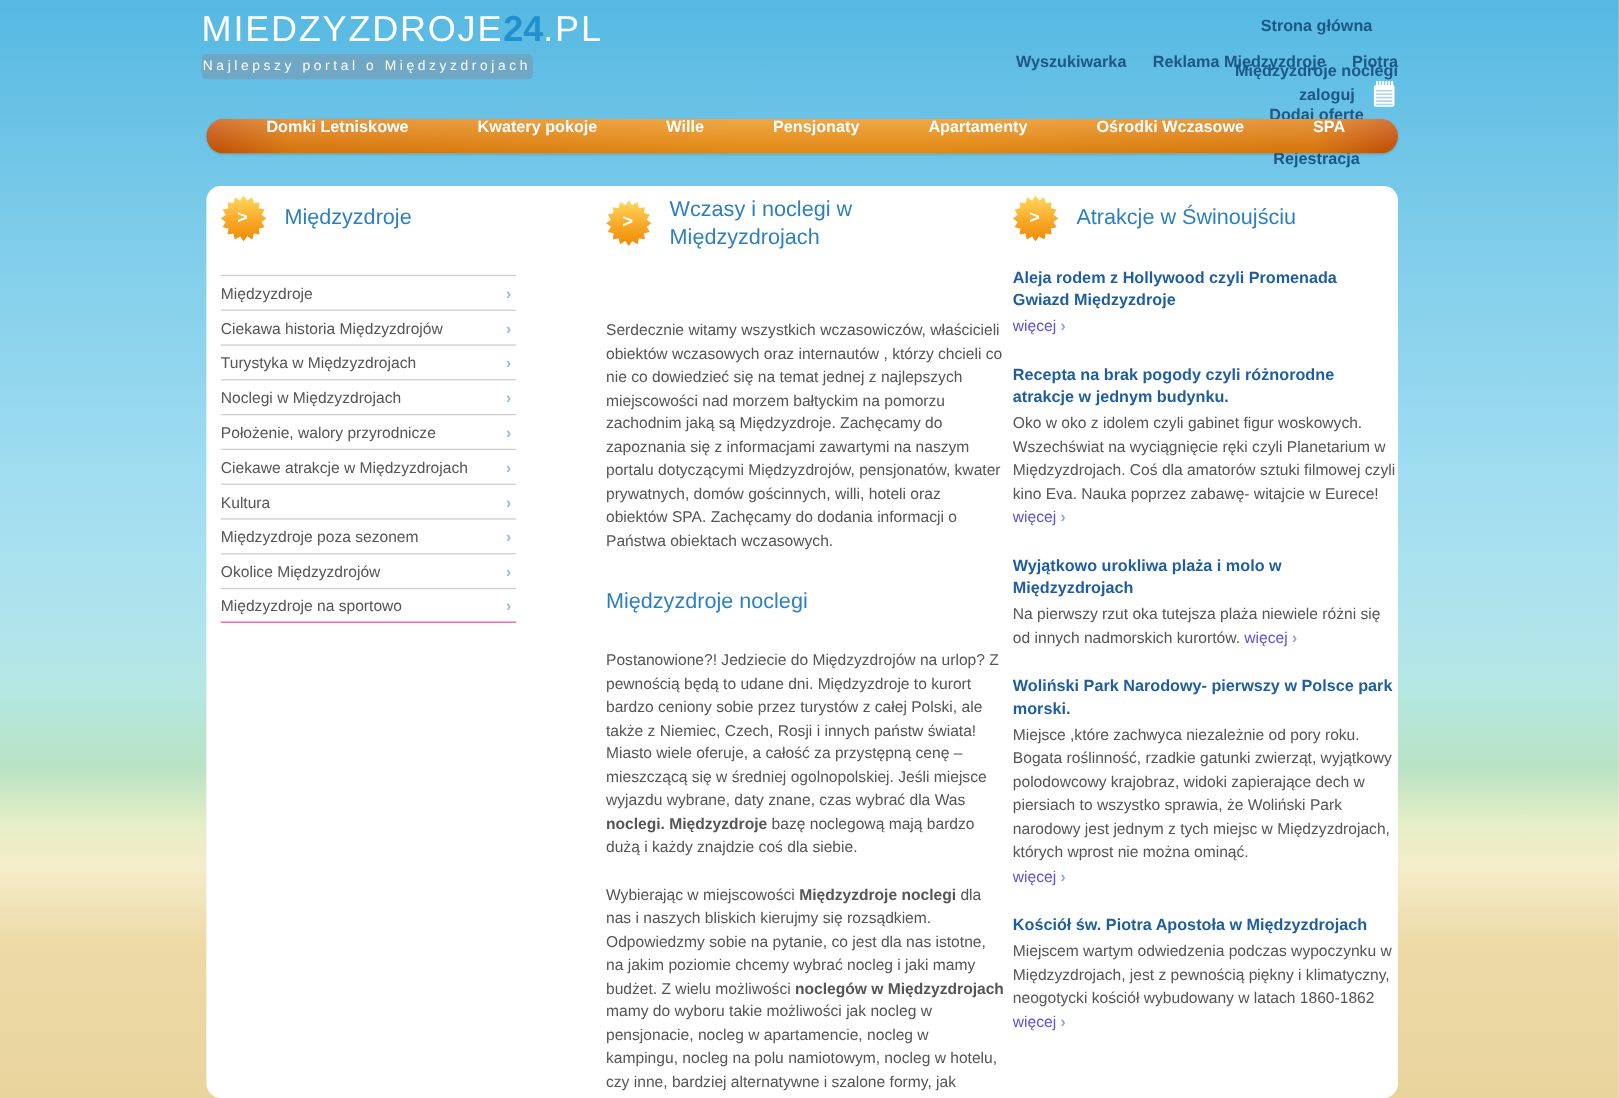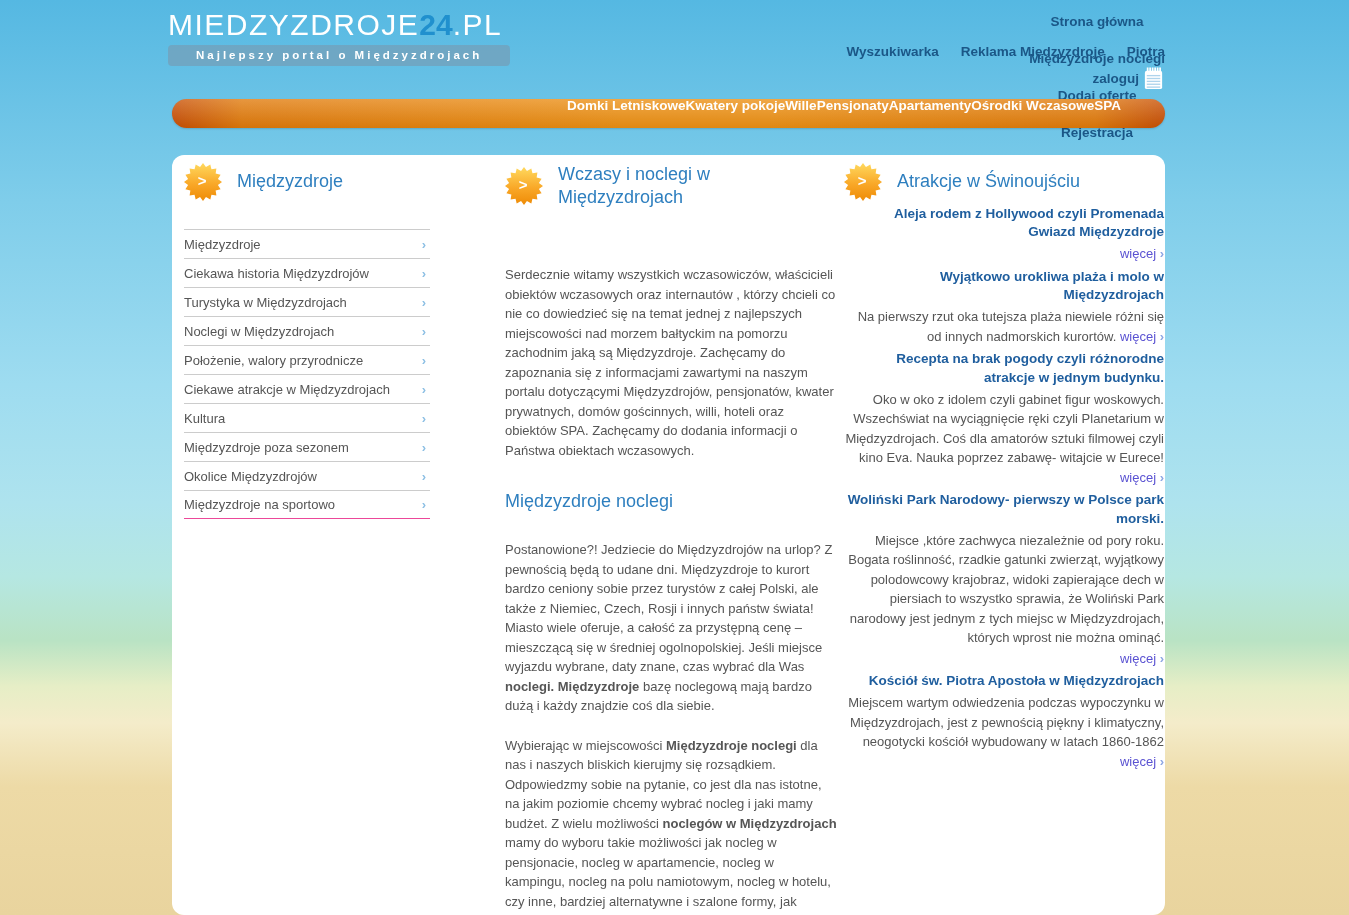--- a/index.html
+++ b/index.html
@@ -12,36 +12,36 @@
       #b5e7e2 63%, #b9e3c4 70%, #e6eec6 75%, #f4ecca 79%,
       #eddaa6 86%, #e9d49e 100%);
   }
   a { text-decoration:none; cursor:pointer; }
 
   
   .logo { position:absolute; left:168px; top:8px; }
   .logo-text { font-size:30px; color:#ffffff; letter-spacing:1.5px; font-weight:normal; }
   .logo-24 { color:#2090ce; font-weight:bold; letter-spacing:0; }
   .tagline { display:inline-block; margin-top:3px; background:rgba(116,158,183,0.72);
-    color:#ffffff; font-size:11.5px; font-weight:bold; letter-spacing:3px;
-    padding:4px 28px 5px; border-radius:4px; }
+    color:#ffffff; font-size:11.5px; font-weight:normal; letter-spacing:3px;
+    padding:4px 1px 5px; border-radius:4px; }
 
   .top-nav { position:absolute; right:184px; display:flex; gap:22px; align-items:center; }
   .top-nav-1 { top:14px;flex-direction:column; }
   .top-nav-2 { top:44px; }
   .top-nav a { color:#1b5787; font-weight:bold; font-size:13.5px; }
-  .login-row { position:absolute; right:184px; top:66px; display:flex; gap:3px; align-items:center; }
+  .login-row { position:absolute; right:184px; top:66px; display:flex; gap:13px; align-items:center; }
   .login-row a { color:#1b5787; font-weight:bold; font-size:13.5px; }
 
   
   .cat-nav { position:absolute; left:172px; top:99px; width:993px; height:29px;
     border-radius:15px;
     background:linear-gradient(180deg, rgba(255,255,255,0.22), rgba(0,0,0,0.05)),
                linear-gradient(90deg,#c84e03 0%, #e07909 7%, #ec8f12 45%, #ec8f12 60%, #e07909 93%, #c84e03 100%);
-    display:flex; align-items:center; justify-content:flex-end;
+    display:flex; align-items:center; justify-content:space-between;
     padding:0 44px 16px 50px; box-shadow:0 1px 2px rgba(0,0,0,0.15); }
   .cat-nav a { color:#ffffff; font-weight:bold; font-size:13.5px; white-space:nowrap; }
 
   
   .panel { position:absolute; left:172px; top:155px; width:993px; height:760px;
     background:#ffffff; border-radius:12px; }
 
   .col-sidebar { position:absolute; left:12px; top:8px; width:290px; }
   .col-main    { position:absolute; left:333px; top:8px; width:332px; }
   .col-right   { position:absolute; left:672px; top:8px; width:320px; }
@@ -64,21 +64,21 @@
 
   
   .body-text { font-size:13px; color:#555555; line-height:1.5; }
   .col-main .intro { margin-top:56px; }
   .sub-heading { color:#2e7fbf; font-size:18px; font-weight:normal; margin-top:31px; }
   .col-main .p2 { margin-top:28px; }
   .col-main .p3 { margin-top:20px; }
   .b { font-weight:bold; color:#555555; }
 
   
-  .article { margin-top:4px;text-align:right; }
+  .article { margin-top:22px; }
   .article-title { color:#1f5e9e; font-weight:bold; font-size:13.5px; line-height:1.35; margin-bottom:3px; }
   .article-body { font-size:13px; color:#555555; line-height:1.5; }
   .more-link { color:#5a52d2; font-size:13px; white-space:nowrap; }
   .more-arrow { color:#8da6e3; font-weight:bold; }
   .link-row { display:block; margin-top:1px; }
 </style>
 </head>
 <body>
 
 <svg width="0" height="0" style="position:absolute" aria-hidden="true">
@@ -232,34 +232,34 @@
     </div>
 
     <div class="article">
       <div class="article-title">Aleja rodem z Hollywood czyli Promenada Gwiazd Międzyzdroje</div>
       <div class="article-body">
         <a class="more-link link-row"><span>więcej</span> <span class="more-arrow">›</span></a>
       </div>
     </div>
 
     <div class="article">
+      <div class="article-title">Recepta na brak pogody czyli różnorodne atrakcje w jednym budynku.</div>
+      <div class="article-body"><span>Oko w oko z idolem czyli gabinet figur woskowych. Wszechświat na wyciągnięcie ręki czyli Planetarium w Międzyzdrojach. Coś dla amatorów sztuki filmowej czyli kino Eva. Nauka poprzez zabawę- witajcie w Eurece!</span>
+        <a class="more-link"><span>więcej</span> <span class="more-arrow">›</span></a>
+      </div>
+    </div>
+
+    <div class="article">
       <div class="article-title">Wyjątkowo urokliwa plaża i molo w Międzyzdrojach</div>
       <div class="article-body"><span>Na pierwszy rzut oka tutejsza plaża niewiele różni się od innych nadmorskich kurortów.</span>
         <a class="more-link"><span>więcej</span> <span class="more-arrow">›</span></a>
       </div>
     </div>
 
     <div class="article">
-      <div class="article-title">Recepta na brak pogody czyli różnorodne atrakcje w jednym budynku.</div>
-      <div class="article-body"><span>Oko w oko z idolem czyli gabinet figur woskowych. Wszechświat na wyciągnięcie ręki czyli Planetarium w Międzyzdrojach. Coś dla amatorów sztuki filmowej czyli kino Eva. Nauka poprzez zabawę- witajcie w Eurece!</span>
-        <a class="more-link"><span>więcej</span> <span class="more-arrow">›</span></a>
-      </div>
-    </div>
-
-    <div class="article">
       <div class="article-title">Woliński Park Narodowy- pierwszy w Polsce park morski.</div>
       <div class="article-body"><span>Miejsce ,które zachwyca niezależnie od pory roku. Bogata roślinność, rzadkie gatunki zwierząt, wyjątkowy polodowcowy krajobraz, widoki zapierające dech w piersiach to wszystko sprawia, że Woliński Park narodowy jest jednym z tych miejsc w Międzyzdrojach, których wprost nie można ominąć.</span>
         <a class="more-link link-row"><span>więcej</span> <span class="more-arrow">›</span></a>
       </div>
     </div>
 
     <div class="article">
       <div class="article-title">Kościół św. Piotra Apostoła w Międzyzdrojach</div>
       <div class="article-body"><span>Miejscem wartym odwiedzenia podczas wypoczynku w Międzyzdrojach, jest z pewnością piękny i klimatyczny, neogotycki kościół wybudowany w latach 1860-1862 </span>
         <a class="more-link"><span>więcej</span> <span class="more-arrow">›</span></a>

